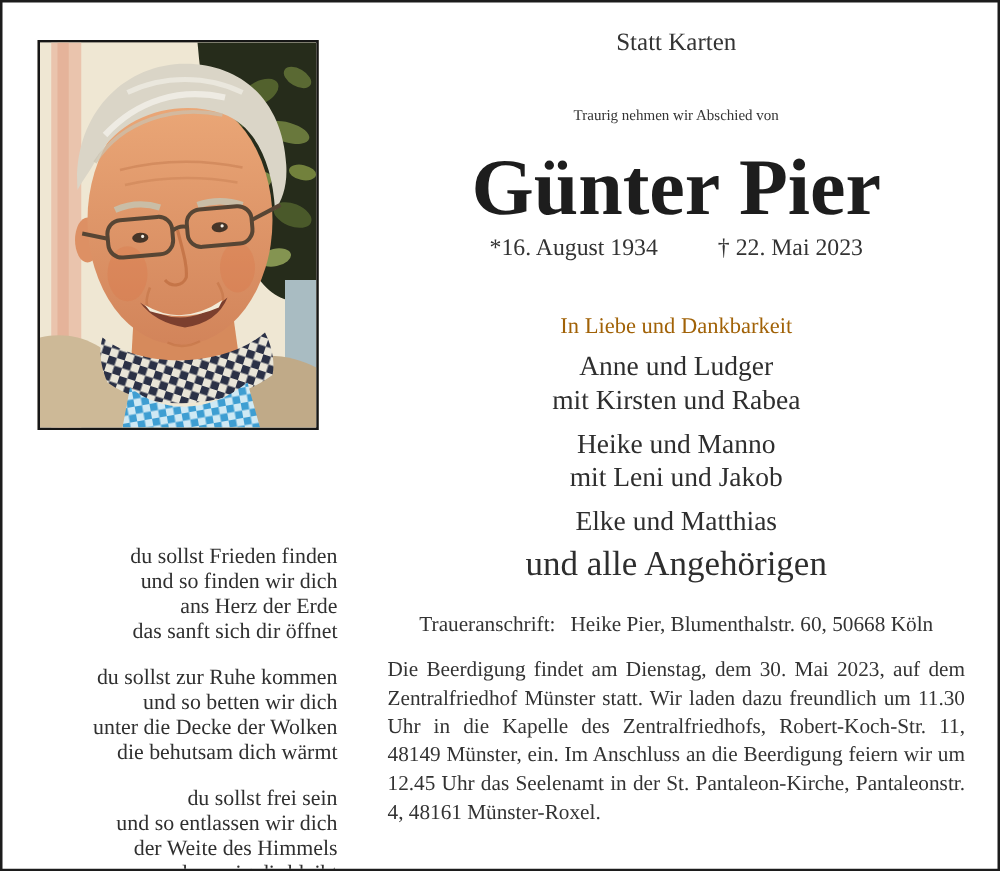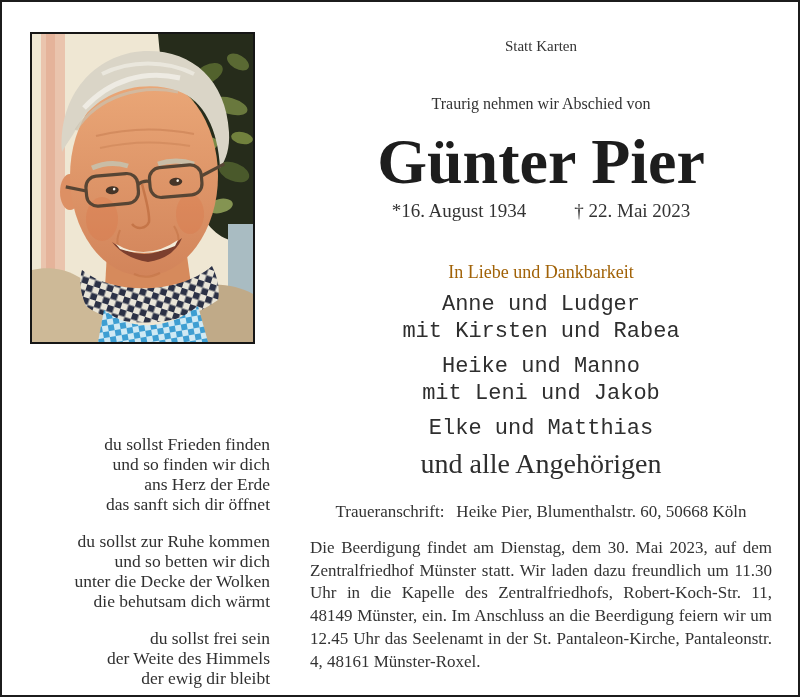--- a/index.html
+++ b/index.html
@@ -32,28 +32,28 @@
   .poem .stanza { margin-bottom:17px; }
   .poem .author {
     margin-top:-2px;
     font-size:18px; line-height:16px; color:#3a3a3a;
   }
   
   .right {
     position:absolute; left:308px; top:0; width:462px;
     text-align:center; color:#2b2b2b;
   }
-  .statt    { margin-top:34px; font-size:15px; line-height:20px; color:#333; }
-  .intro    { margin-top:37px; font-size:16px; line-height:22px; color:#333; }
+  .statt    { margin-top:22px; font-size:20px; line-height:20px; color:#333; }
+  .intro    { margin-top:37px; font-size:12px; line-height:22px; color:#333; }
   .name     { margin-top:12px; font-size:64px; line-height:70px; color:#1d1d1d;
               font-weight:bold; white-space:nowrap; }
   .dates    { margin-top:2px; display:flex; justify-content:center; gap:48px;
               font-size:19px; line-height:24px; color:#333; }
   .gratitude{ margin-top:38px; font-size:18px; line-height:22px; color:#a16207; }
-  .group    { margin-top:8px; font-size:22px; line-height:27px; color:#2e2e2e;font-family:Liberation Mono, monospace; }
+  .group    { margin-top:8px; font-size:22px; line-height:27px; color:#2e2e2e; }
   .closing  { margin-top:8px; font-size:28px; line-height:27px; color:#2e2e2e; }
   .address  { margin-top:24px; text-align:center; font-size:17px; line-height:22px; color:#333; }
   .address .addr-label { margin-right:12px; }
   .funeral  { margin-top:14px; text-align:justify; text-justify:inter-word;
               font-size:17px; line-height:22.7px; color:#333; }
 </style>
 </head>
 <body>
 
 <div class="page">
@@ -153,20 +153,21 @@
       <div>das sanft sich dir öffnet</div>
     </div>
     <div class="stanza">
       <div>du sollst zur Ruhe kommen</div>
       <div>und so betten wir dich</div>
       <div>unter die Decke der Wolken</div>
       <div>die behutsam dich wärmt</div>
     </div>
     <div class="stanza">
       <div>du sollst frei sein</div>
+      <div>und so entlassen wir dich</div>
       <div>der Weite des Himmels</div>
       <div>der ewig dir bleibt</div>
     </div>
     <div class="author">Emil Nourseau</div>
   </div>
 
   <div class="right">
     <div class="statt">Statt Karten</div>
     <div class="intro">Traurig nehmen wir Abschied von</div>
     <h1 class="name">Günter Pier</h1>

